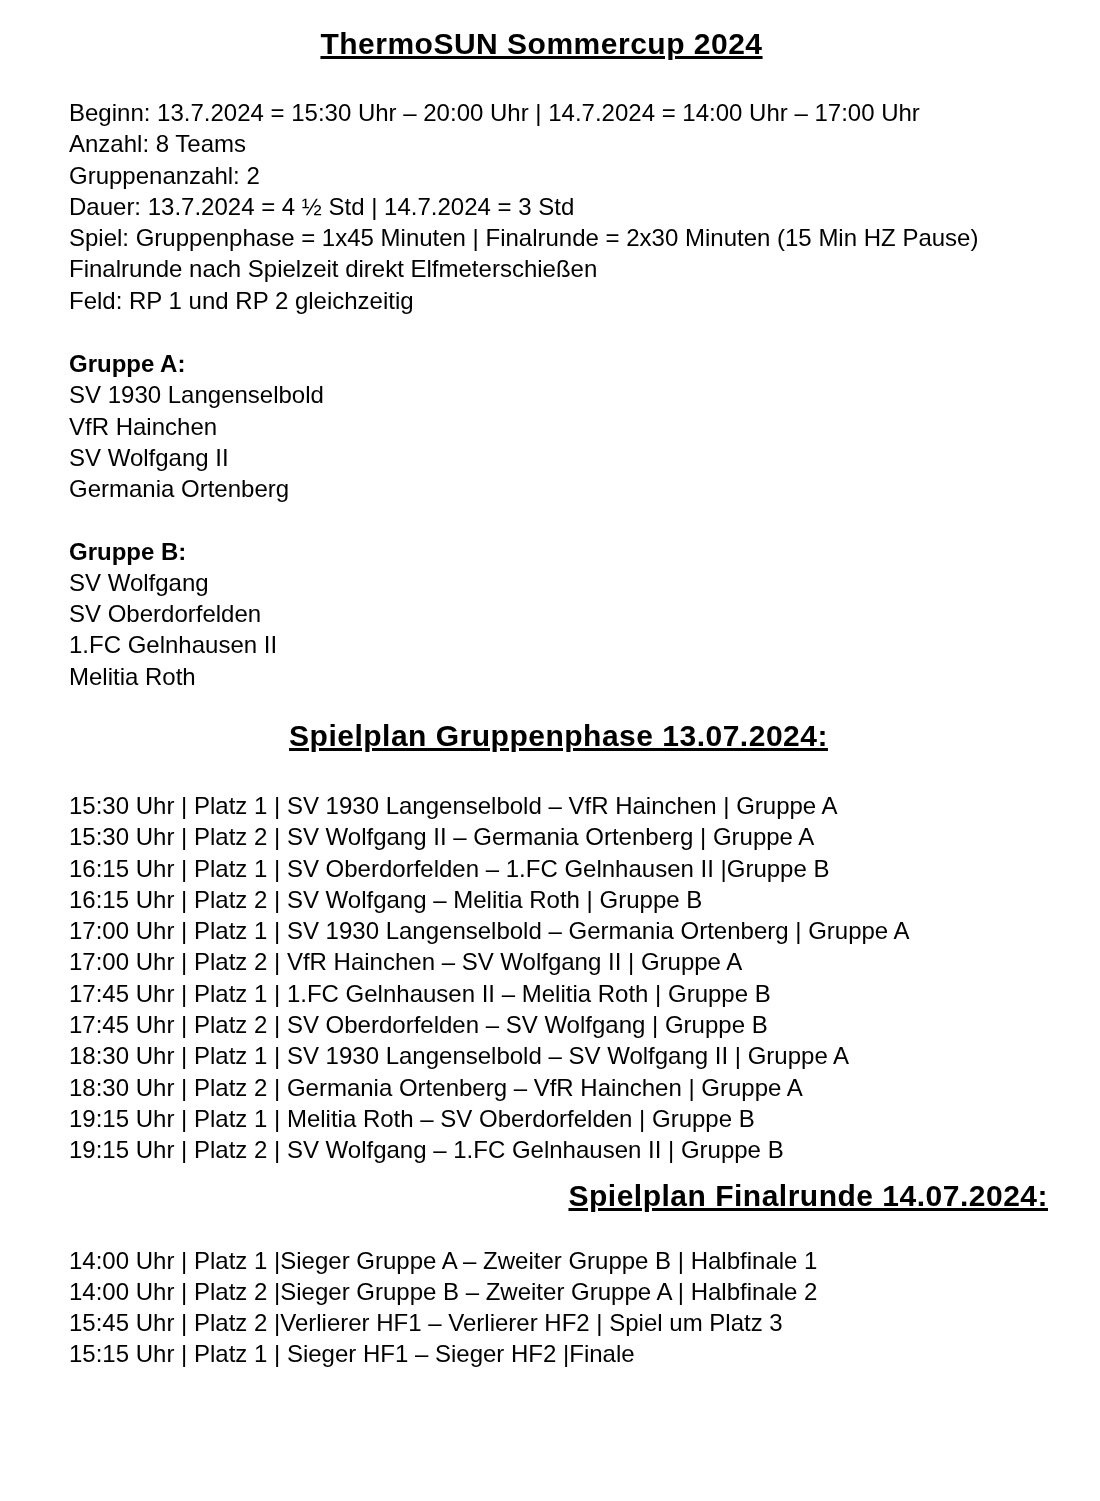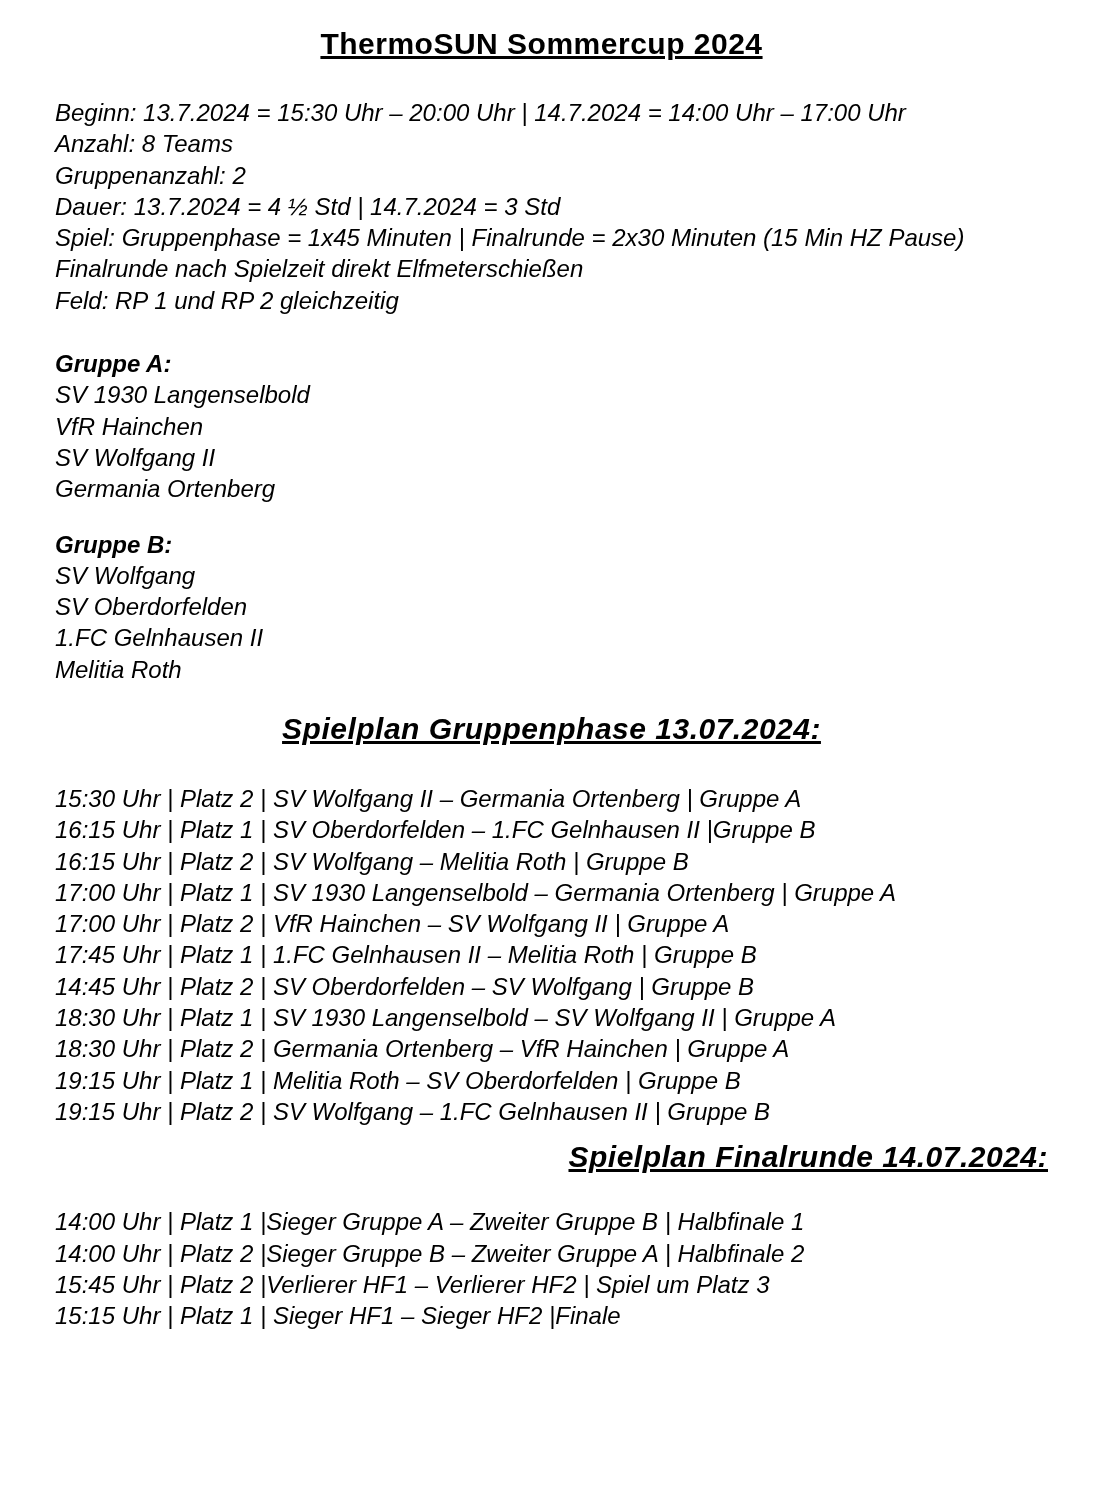--- a/index.html
+++ b/index.html
@@ -13,37 +13,36 @@
     height: 1501px;
     box-sizing: border-box;
     background: #ffffff;
     color: #000000;
     font-family: "Liberation Sans", "DejaVu Sans", sans-serif;
     font-size: 24px;
     line-height: 31.3px;
     overflow: hidden;
   }
   .content {
-    padding: 0 52px 0 55px;
-    font-style: italic;
+    padding: 0 52px 0 69px;
   }
   .doc-title {
     margin: 25px 17px 0 0;
     text-align: center;
     font-size: 30px;
     line-height: 38px;
     font-weight: bold;
     text-decoration: underline;
     letter-spacing: 0.5px;
   }
   .info-block {
     margin-top: 34px;
   }
   .group-block {
-    margin-top: 24px;
+    margin-top: 31px;
   }
   .group-block.first {
     margin-top: 32px;
   }
   .group-label {
     font-weight: bold;
   }
   .section-heading {
     text-align: center;
     font-size: 30px;
@@ -102,27 +101,28 @@
           <div class="line">SV Wolfgang</div>
           <div class="line">SV Oberdorfelden</div>
           <div class="line">1.FC Gelnhausen II</div>
           <div class="line">Melitia Roth</div>
         </div>
     </div>
 
     <h2 class="section-heading heading-groupphase">Spielplan Gruppenphase 13.07.2024:</h2>
 
     <div class="rows-groupphase">
+        <div class="line">15:30 Uhr | Platz 1 | SV 1930 Langenselbold – VfR Hainchen | Gruppe A</div>
         <div class="line">15:30 Uhr | Platz 2 | SV Wolfgang II – Germania Ortenberg | Gruppe A</div>
         <div class="line">16:15 Uhr | Platz 1 | SV Oberdorfelden – 1.FC Gelnhausen II |Gruppe B</div>
         <div class="line">16:15 Uhr | Platz 2 | SV Wolfgang – Melitia Roth | Gruppe B</div>
         <div class="line">17:00 Uhr | Platz 1 | SV 1930 Langenselbold – Germania Ortenberg | Gruppe A</div>
         <div class="line">17:00 Uhr | Platz 2 | VfR Hainchen – SV Wolfgang II | Gruppe A</div>
         <div class="line">17:45 Uhr | Platz 1 | 1.FC Gelnhausen II – Melitia Roth | Gruppe B</div>
-        <div class="line">14:45 Uhr | Platz 2 | SV Oberdorfelden – SV Wolfgang | Gruppe B</div>
+        <div class="line">17:45 Uhr | Platz 2 | SV Oberdorfelden – SV Wolfgang | Gruppe B</div>
         <div class="line">18:30 Uhr | Platz 1 | SV 1930 Langenselbold – SV Wolfgang II | Gruppe A</div>
         <div class="line">18:30 Uhr | Platz 2 | Germania Ortenberg – VfR Hainchen | Gruppe A</div>
         <div class="line">19:15 Uhr | Platz 1 | Melitia Roth – SV Oberdorfelden | Gruppe B</div>
         <div class="line">19:15 Uhr | Platz 2 | SV Wolfgang – 1.FC Gelnhausen II | Gruppe B</div>
       </div>
 
     <h2 class="section-heading heading-finals">Spielplan Finalrunde 14.07.2024:</h2>
 
     <div class="rows-finals">
         <div class="line">14:00 Uhr | Platz 1 |Sieger Gruppe A – Zweiter Gruppe B | Halbfinale 1</div>

